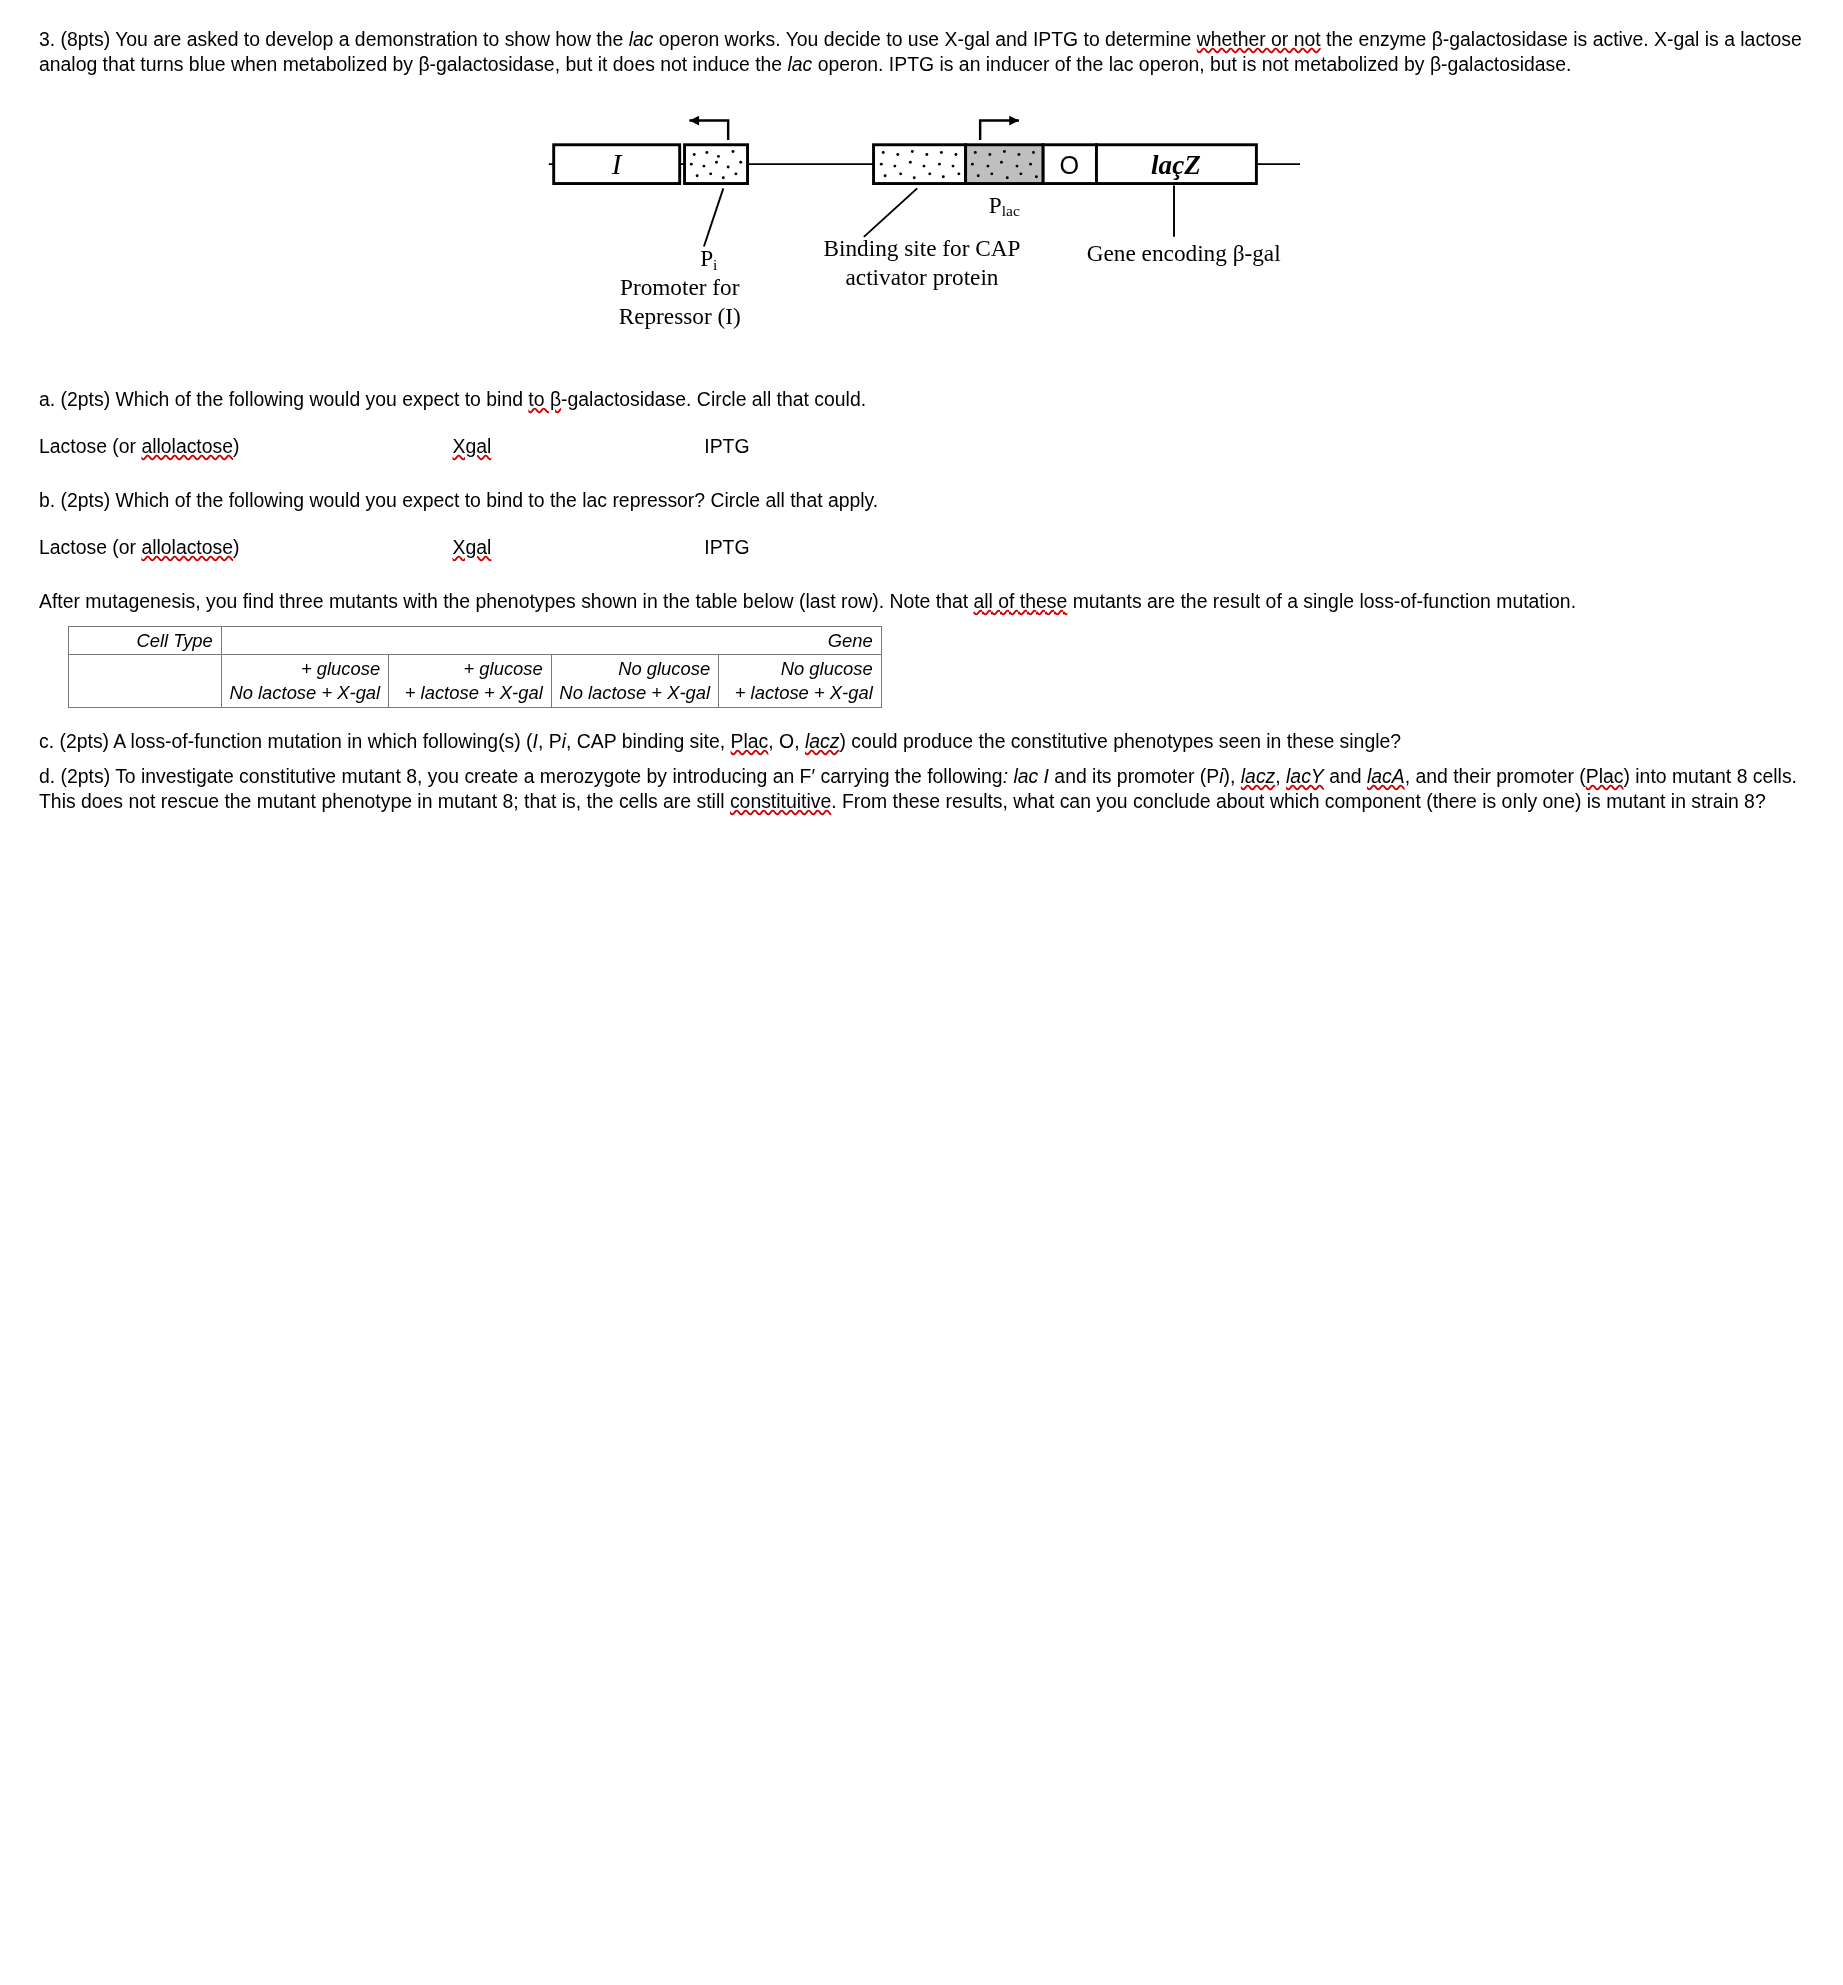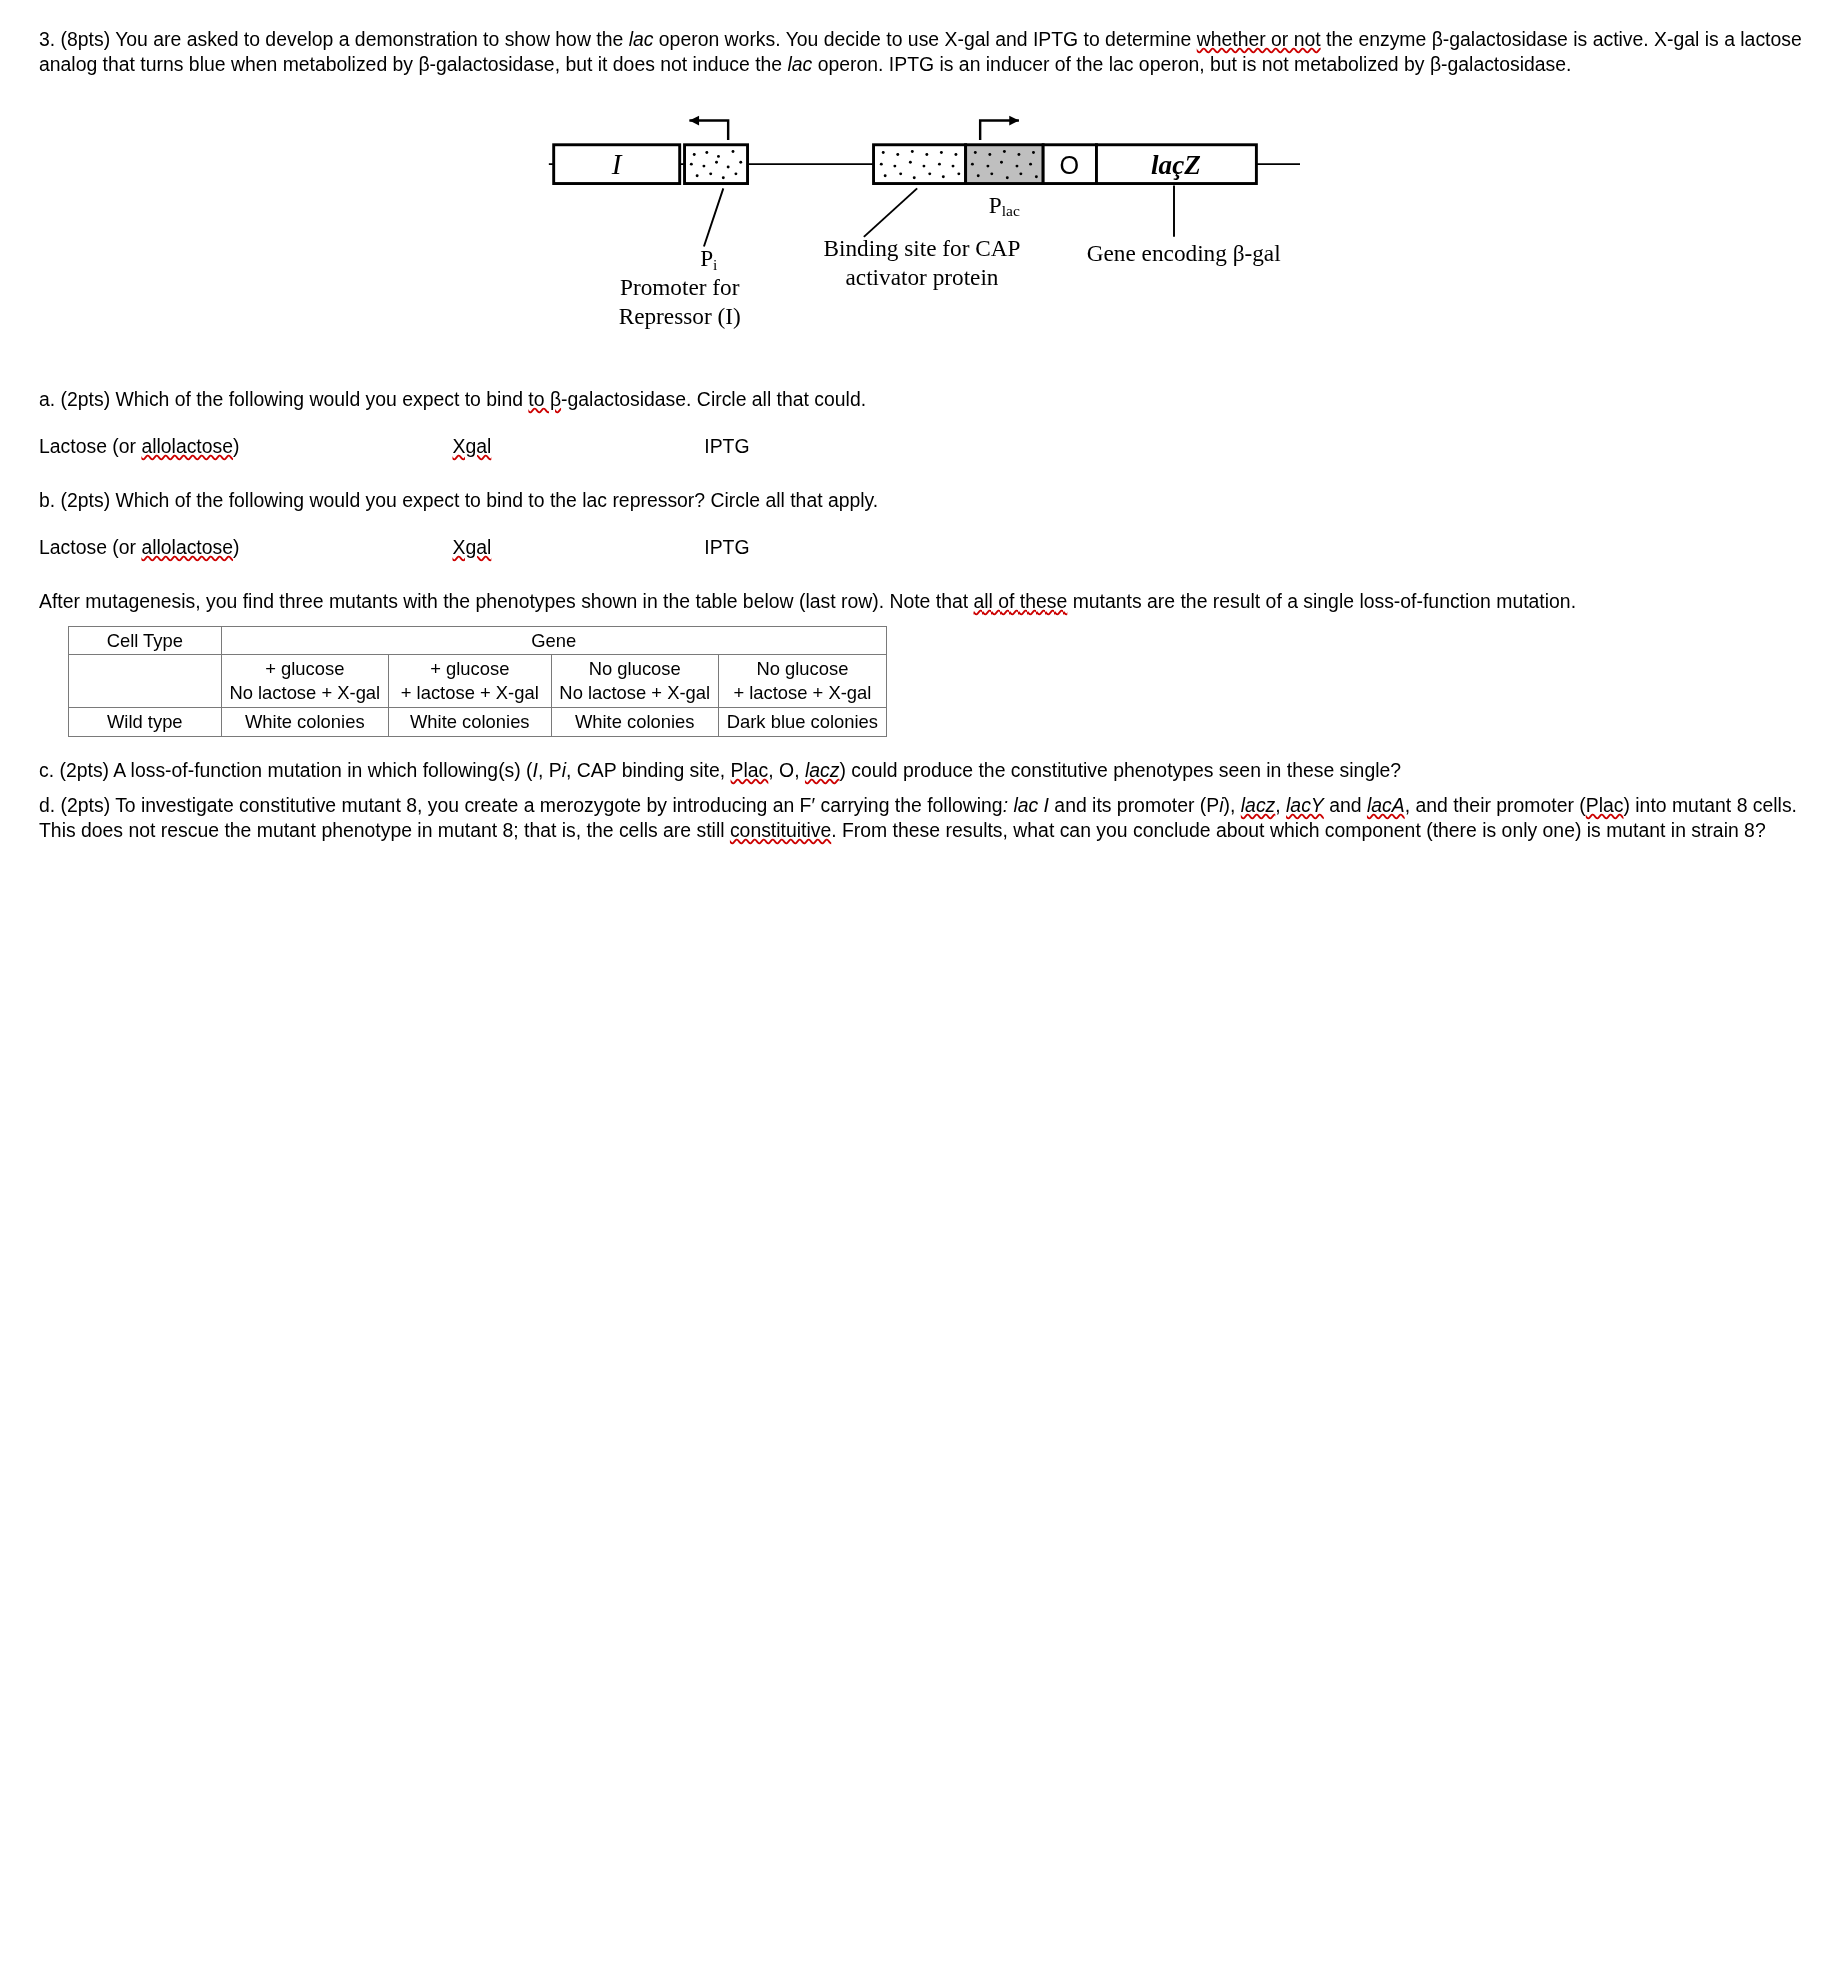--- a/index.html
+++ b/index.html
@@ -32,24 +32,25 @@
     margin: 21.3px 0 29px 0;
   }
   table.grid {
     border-collapse: collapse;
     margin: 11.6px 0 21.3px 29px;
     font-size: 18.4px;
   }
   table.grid td, table.grid th {
     border: 1px solid #7a7a7a;
     padding: 1.9px 7.8px;
-    text-align: center;
+    text-align: right;
     font-weight: normal;
     vertical-align: top;
     min-width: 146px;
+    font-style: italic;
   }
   table.grid td:first-child { min-width: 136px; }
   .section-gap { }
 </style>
 </head>
 <body>
 
 <div class="para">
   <span>3. (8pts) You are asked to develop a demonstration to show how the </span><span class="italic">lac</span><span> operon works. You decide to use X-gal and IPTG to determine </span><span class="wavy">whether or not</span><span> the enzyme β-galactosidase is active. X-gal is a lactose analog that turns blue when metabolized by β-galactosidase, but it does not induce the </span><span class="italic">lac</span><span> operon. IPTG is an inducer of the lac operon, but is not metabolized by β-galactosidase.</span>
 </div>
@@ -180,27 +181,20 @@
     <td>Cell Type</td>
     <td colspan="4">Gene</td>
   </tr>
   <tr>
     <td></td>
     <td><span>+ glucose</span><br><span>No lactose + X-gal</span></td>
     <td><span>+ glucose</span><br><span>+ lactose + X-gal</span></td>
     <td><span>No glucose</span><br><span>No lactose + X-gal</span></td>
     <td><span>No glucose</span><br><span>+ lactose + X-gal</span></td>
   </tr>
-  <tr>
-    <td>Wild type</td>
-    <td>White colonies</td>
-    <td>White colonies</td>
-    <td>White colonies</td>
-    <td>Dark blue colonies</td>
-  </tr>
 </tbody>
   </table>
 
 <div class="para">
   <span>c. (2pts) A loss-of-function mutation in which following(s) (</span><span class="italic">I</span><span>, P</span><span class="italic">i</span><span>, CAP binding site, </span><span class="wavy">Plac</span><span>, O, </span><span class="wavy italic">lacz</span><span>) could produce the constitutive phenotypes seen in these single?</span>
 </div>
 
 <div class="para section-gap">
   <span>d. (2pts) To investigate constitutive mutant 8, you create a merozygote by introducing an F′ carrying the following</span><span class="italic">: </span><span class="italic">lac I</span><span> and its promoter (P</span><span class="italic">i</span><span>), </span><span class="wavy italic">lacz</span><span>, </span><span class="wavy italic">lacY</span><span> and </span><span class="wavy italic">lacA</span><span>, and their promoter (</span><span class="wavy">Plac</span><span>) into mutant 8 cells. This does not rescue the mutant phenotype in mutant 8; that is, the cells are still </span><span class="wavy">constituitive</span><span>. From these results, what can you conclude about which component (there is only one) is mutant in strain 8?</span>
 </div>

